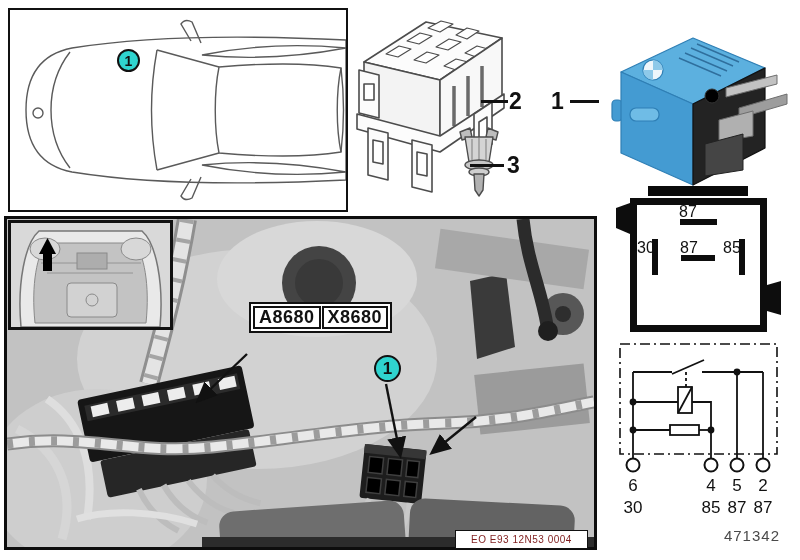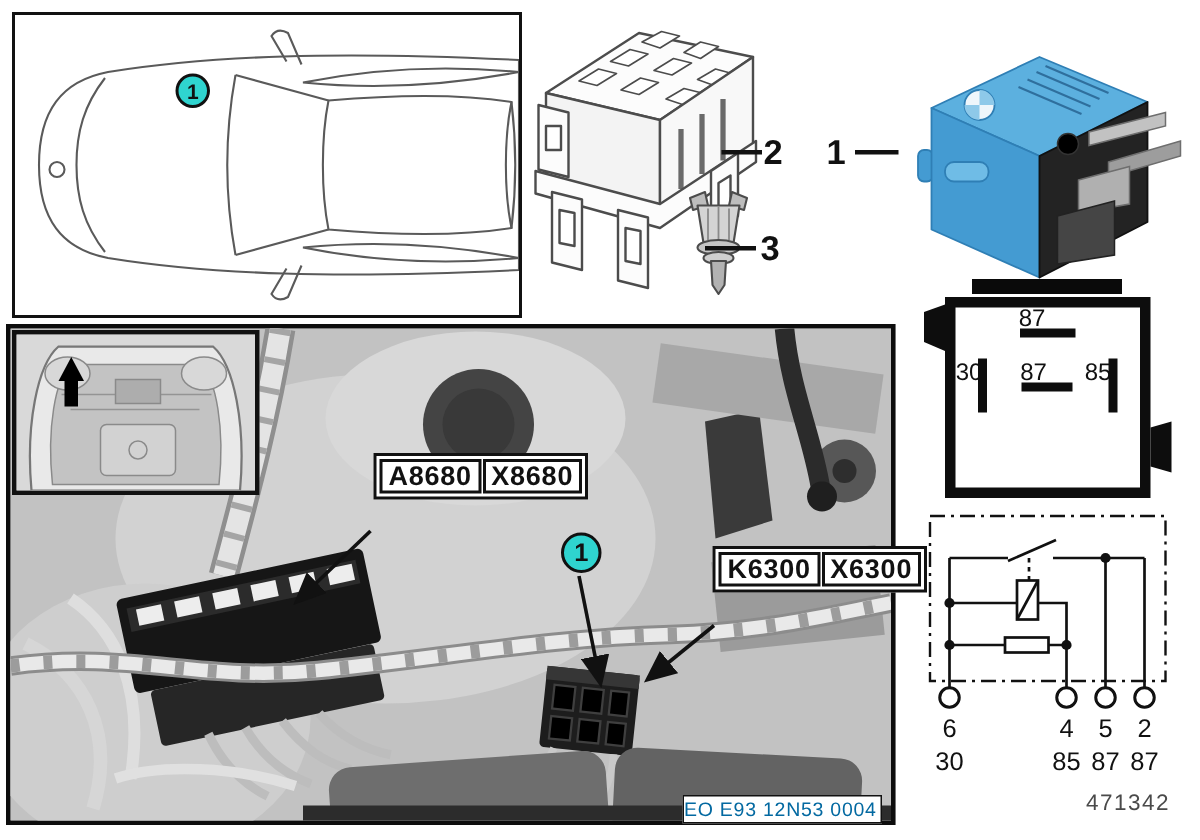--- a/index.html
+++ b/index.html
@@ -36,21 +36,21 @@
   .label-box{position:absolute;background:#fff;border:2px solid #111;
              padding:2px;z-index:6;display:flex;
              align-items:flex-start;gap:1px;}
   .label-row{border:2px solid #111;background:#fff;font-weight:bold;
              font-size:18px;line-height:19px;padding:0 4px;color:#111;
              letter-spacing:0.5px;white-space:nowrap;}
   .label-a{left:242px;top:83px;}
   .label-k{left:468px;top:145px;}
   .photo-caption{position:absolute;left:448px;top:311px;width:131px;height:17px;
                  background:#fff;border:1px solid #111;z-index:6;
-                 font-size:13px;color:#0369a1;line-height:17px;
+                 font-size:10px;color:#7f1d1d;text-align:center;line-height:17px;
                  letter-spacing:0.5px;}
 
   .doc-number{position:absolute;left:690px;top:527px;width:90px;text-align:right;
               font-size:15px;color:#4a4a4a;letter-spacing:1px;}
 </style>
 </head>
 <body>
 
 <div class="stage">
 
@@ -331,24 +331,20 @@
       </defs>
       <line x1="240" y1="135" x2="192" y2="181" stroke="#111" stroke-width="2.4" marker-end="url(#ah)"></line>
       <line x1="379" y1="165" x2="393" y2="235" stroke="#111" stroke-width="2.4" marker-end="url(#ah)"></line>
       <line x1="469" y1="198" x2="426" y2="233" stroke="#111" stroke-width="2.4" marker-end="url(#ah)"></line>
     </svg>
 
     <div class="label-box label-a">
       <div class="label-row">A8680</div>
       <div class="label-row">X8680</div>
     </div>
-    <div class="label-box label-k">
-      <div class="label-row">K6300</div>
-      <div class="label-row">X6300</div>
-    </div>
 
     <div class="marker marker-photo" style="background:#2fd4cf;">
       <span>1</span>
     </div>
 
     <div class="photo-caption">EO E93 12N53 0004</div>
   </div>
 
   <div class="doc-number">471342</div>
 

